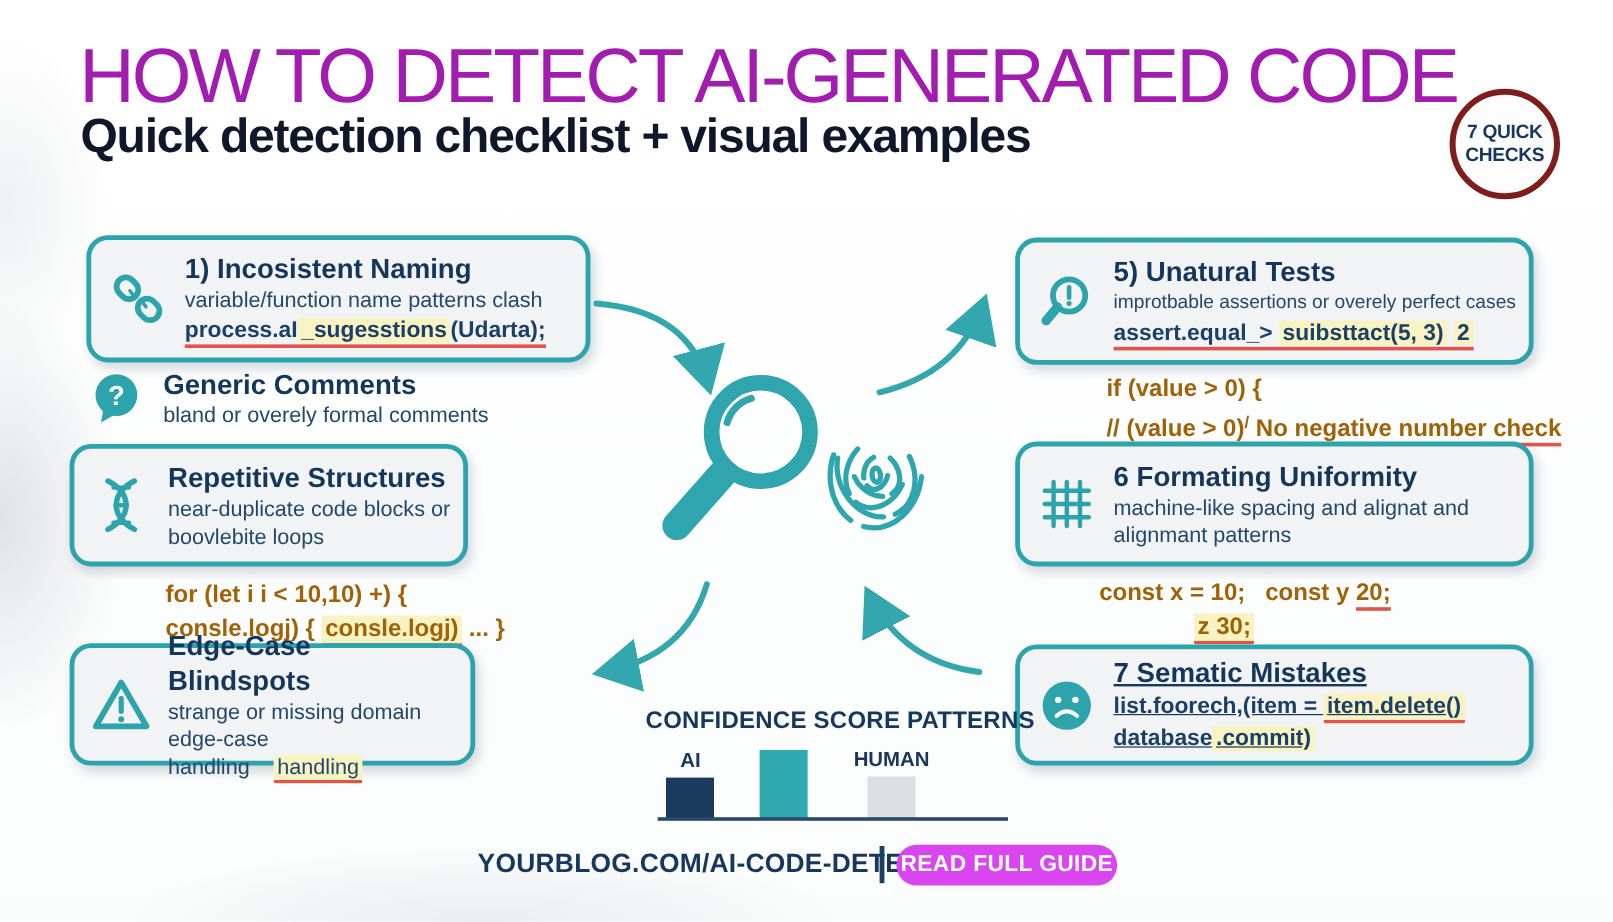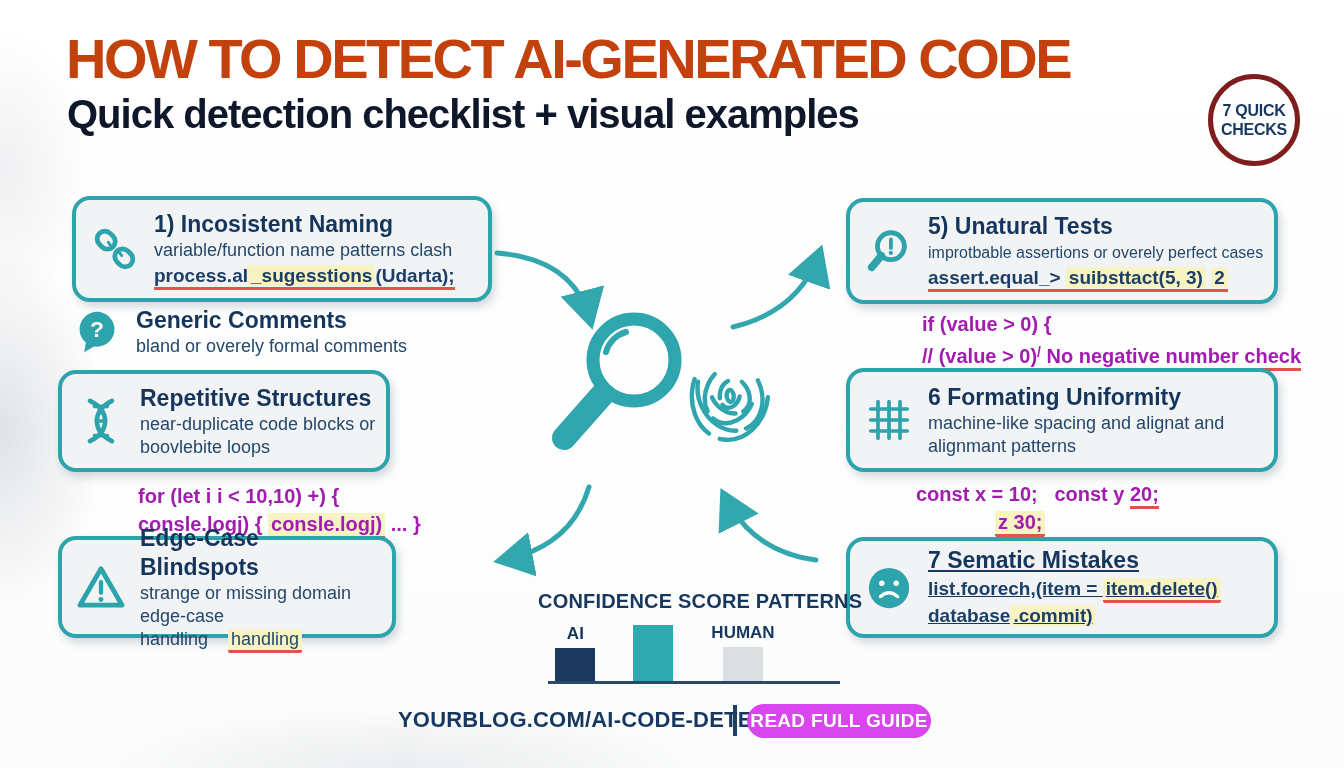--- a/index.html
+++ b/index.html
@@ -18,22 +18,22 @@
       radial-gradient(150px 260px at 0px 430px, rgba(110,120,132,.20), transparent 70%),
       radial-gradient(120px 200px at 6px 170px, rgba(110,120,132,.10), transparent 70%),
       radial-gradient(420px 90px at 30% 770px, rgba(110,120,132,.12), transparent 72%),
       linear-gradient(180deg,#ffffff 0%, #fbfcfc 100%);
   }
   .abs { position:absolute; }
 
   
   .title {
     left:66px; top:26px;
-    font-size:56px; font-weight:bold; letter-spacing:-2.5px;
-    color:#c2410c; white-space:nowrap;
+    font-size:64px; font-weight:normal; letter-spacing:-2.5px;
+    color:#a21caf; white-space:nowrap;
   }
   .subtitle {
     left:67px; top:92px;
     font-size:40px; font-weight:bold; letter-spacing:-1px;
     color:#0f172a; white-space:nowrap;
   }
   .badge {
     left:1208px; top:74px; width:92px; height:92px;
     border:5px solid #7f1d1d; border-radius:50%;
     background:#fdfdfd;
@@ -49,21 +49,21 @@
     border-radius:18px;
     box-shadow:3px 5px 9px rgba(25,55,85,.18);
     display:flex; align-items:center;
   }
   .icon-slot { width:78px; flex:0 0 78px; display:flex; align-items:center; justify-content:center; }
   .check-text { flex:1; padding-right:10px; }
   .check-title { font-size:23px; font-weight:bold; color:#15365c; line-height:29px; }
   .check-desc  { font-size:18px; color:#24486b; line-height:23px; }
   .desc-sm { font-size:16px; }
   .code { font-size:19px; font-weight:bold; color:#1b3f66; line-height:27px; white-space:pre; }
-  .code-free { font-size:20px; font-weight:bold; color:#a21caf; line-height:28px; white-space:pre; }
+  .code-free { font-size:20px; font-weight:bold; color:#a16207; line-height:28px; white-space:pre; }
   .hl { background:#f8f3c3; padding:0 3px; border-radius:2px; }
   .redline { border-bottom:3px solid #e2544b; padding-bottom:1px; }
   .sup { font-size:14px; vertical-align:6px; }
   .gap-left { margin-left:20px; }
 
   
   .free-row { display:flex; }
 
   
   svg.tealart { overflow:visible; }

